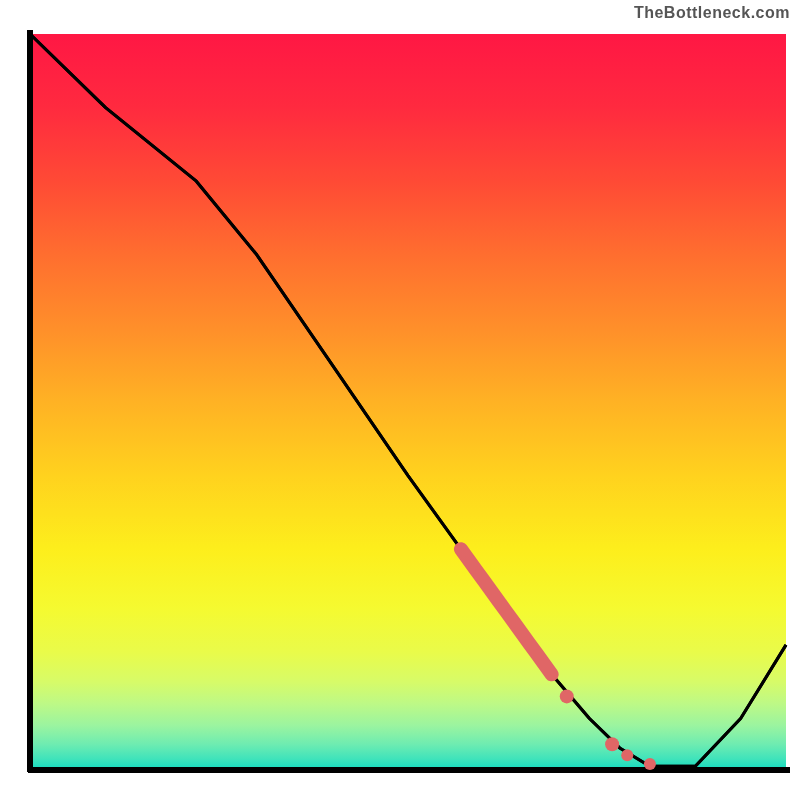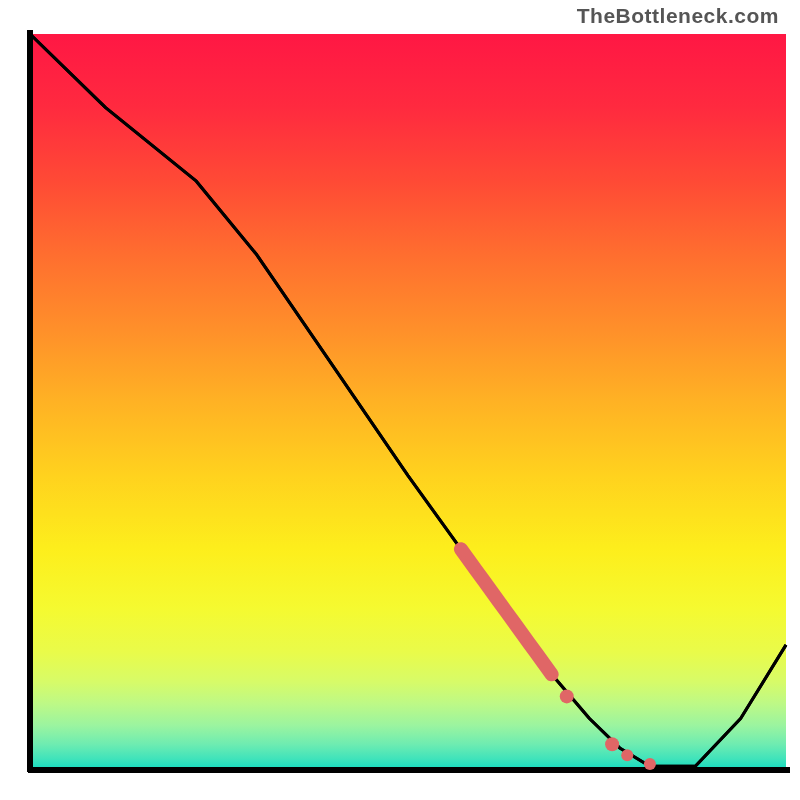--- a/index.html
+++ b/index.html
@@ -11,22 +11,22 @@
     font-family: Arial, Helvetica, sans-serif;
   }
   .chart-container {
     position: relative;
     width: 800px;
     height: 800px;
   }
   .watermark {
     position: absolute;
     top: 4px;
-    right: 21px;
-    font-size: 21px;
+    right: 10px;
+    font-size: 16px;
     font-weight: bold;
     color: #555;
     letter-spacing: 0.5px;
     z-index: 10;
   }
   svg.chart {
     position: absolute;
     top: 0;
     left: 0;
   }

